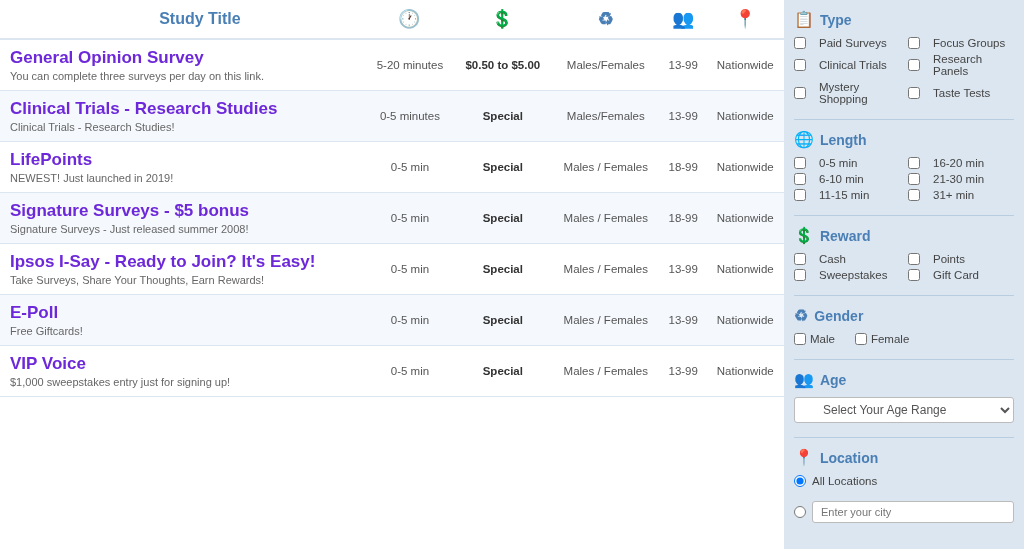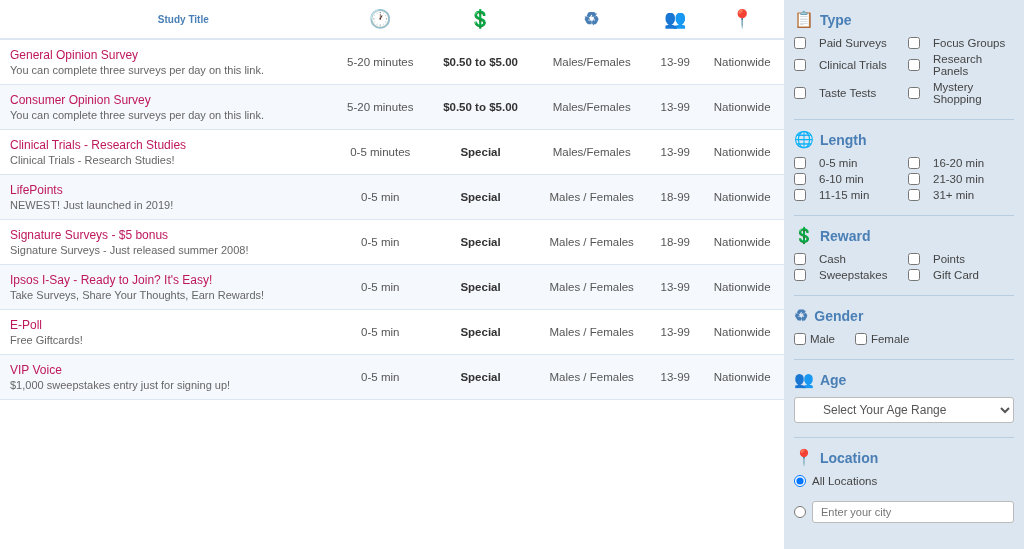--- a/index.html
+++ b/index.html
@@ -4,28 +4,28 @@
   <style>
     * { box-sizing: border-box; margin: 0; padding: 0; }
     body { font-family: Arial, sans-serif; font-size: 12px; background: #f0f4f8; display: flex; width: 1024px; height: 549px; overflow: hidden; }
 
     
     .main-content { flex: 1; overflow-y: auto; background: #fff; }
 
     table { width: 100%; border-collapse: collapse; }
     thead tr { background: #fff; }
     thead th { padding: 8px 6px; text-align: center; color: #4a7fb5; font-size: 13px; font-weight: 600; border-bottom: 2px solid #dce6f0; }
-    thead th.title-col { text-align: center; font-size: 10px; padding-left: 40px; }
+    thead th.title-col { text-align: center; font-size: 16px; padding-left: 40px; }
 
     tbody tr { border-bottom: 1px solid #dce6f0; }
     tbody tr:nth-child(even) { background: #f5f8fc; }
     tbody tr:nth-child(odd) { background: #fff; }
     tbody td { padding: 8px 6px; text-align: center; vertical-align: middle; color: #555; font-size: 11.5px; }
     tbody td.title-col { text-align: left; padding: 8px 10px; }
-    .study-title-link { color: #be185d; font-weight: normal; font-size: 12px; text-decoration: none; cursor: pointer; }
+    .study-title-link { color: #6d28d9; font-weight: bold; font-size: 17px; text-decoration: none; cursor: pointer; }
     .study-desc { color: #666; font-size: 11px; margin-top: 2px; }
     .reward-bold { font-weight: bold; color: #333; }
 
     
     .sidebar { width: 240px; background: #dce6f0; padding: 10px; overflow-y: auto; }
     .sidebar-section { margin-bottom: 14px; }
     .sidebar-section-title { color: #4a7fb5; font-size: 14px; font-weight: bold; margin-bottom: 8px; display: flex; align-items: center; gap: 6px; }
     .sidebar-section-title .icon { font-size: 16px; }
 
     .filter-grid { display: grid; grid-template-columns: 1fr 1fr; gap: 4px 8px; }
@@ -82,31 +82,20 @@
         <div class="study-desc">You can complete three surveys per day on this link.</div>
       </td>
       <td>5-20 minutes</td>
       <td><span class="reward-bold">$0.50 to $5.00</span></td>
       <td>Males/Females</td>
       <td>13-99</td>
       <td>Nationwide</td>
     </tr>
         <tr>
       <td class="title-col">
-        <div class="study-title-link">Consumer Opinion Survey</div>
-        <div class="study-desc">You can complete three surveys per day on this link.</div>
-      </td>
-      <td>5-20 minutes</td>
-      <td><span class="reward-bold">$0.50 to $5.00</span></td>
-      <td>Males/Females</td>
-      <td>13-99</td>
-      <td>Nationwide</td>
-    </tr>
-        <tr>
-      <td class="title-col">
         <div class="study-title-link">Clinical Trials - Research Studies</div>
         <div class="study-desc">Clinical Trials - Research Studies!</div>
       </td>
       <td>0-5 minutes</td>
       <td><span class="reward-bold">Special</span></td>
       <td>Males/Females</td>
       <td>13-99</td>
       <td>Nationwide</td>
     </tr>
         <tr>
@@ -187,25 +176,25 @@
       <div class="filter-item">
         <input type="checkbox" style="">
         <span>Clinical Trials</span>
       </div>
       <div class="filter-item">
         <input type="checkbox" style="">
         <span>Research Panels</span>
       </div>
       <div class="filter-item">
         <input type="checkbox" style="">
+        <span>Mystery Shopping</span>
+      </div>
+      <div class="filter-item">
+        <input type="checkbox" style="">
         <span>Taste Tests</span>
-      </div>
-      <div class="filter-item">
-        <input type="checkbox" style="">
-        <span>Mystery Shopping</span>
       </div>
     </div>
   </div>
 
   <hr class="divider">
 
   <div class="sidebar-section">
     <div class="sidebar-section-title">
       <span class="icon">🌐</span>
       <span>Length</span>

